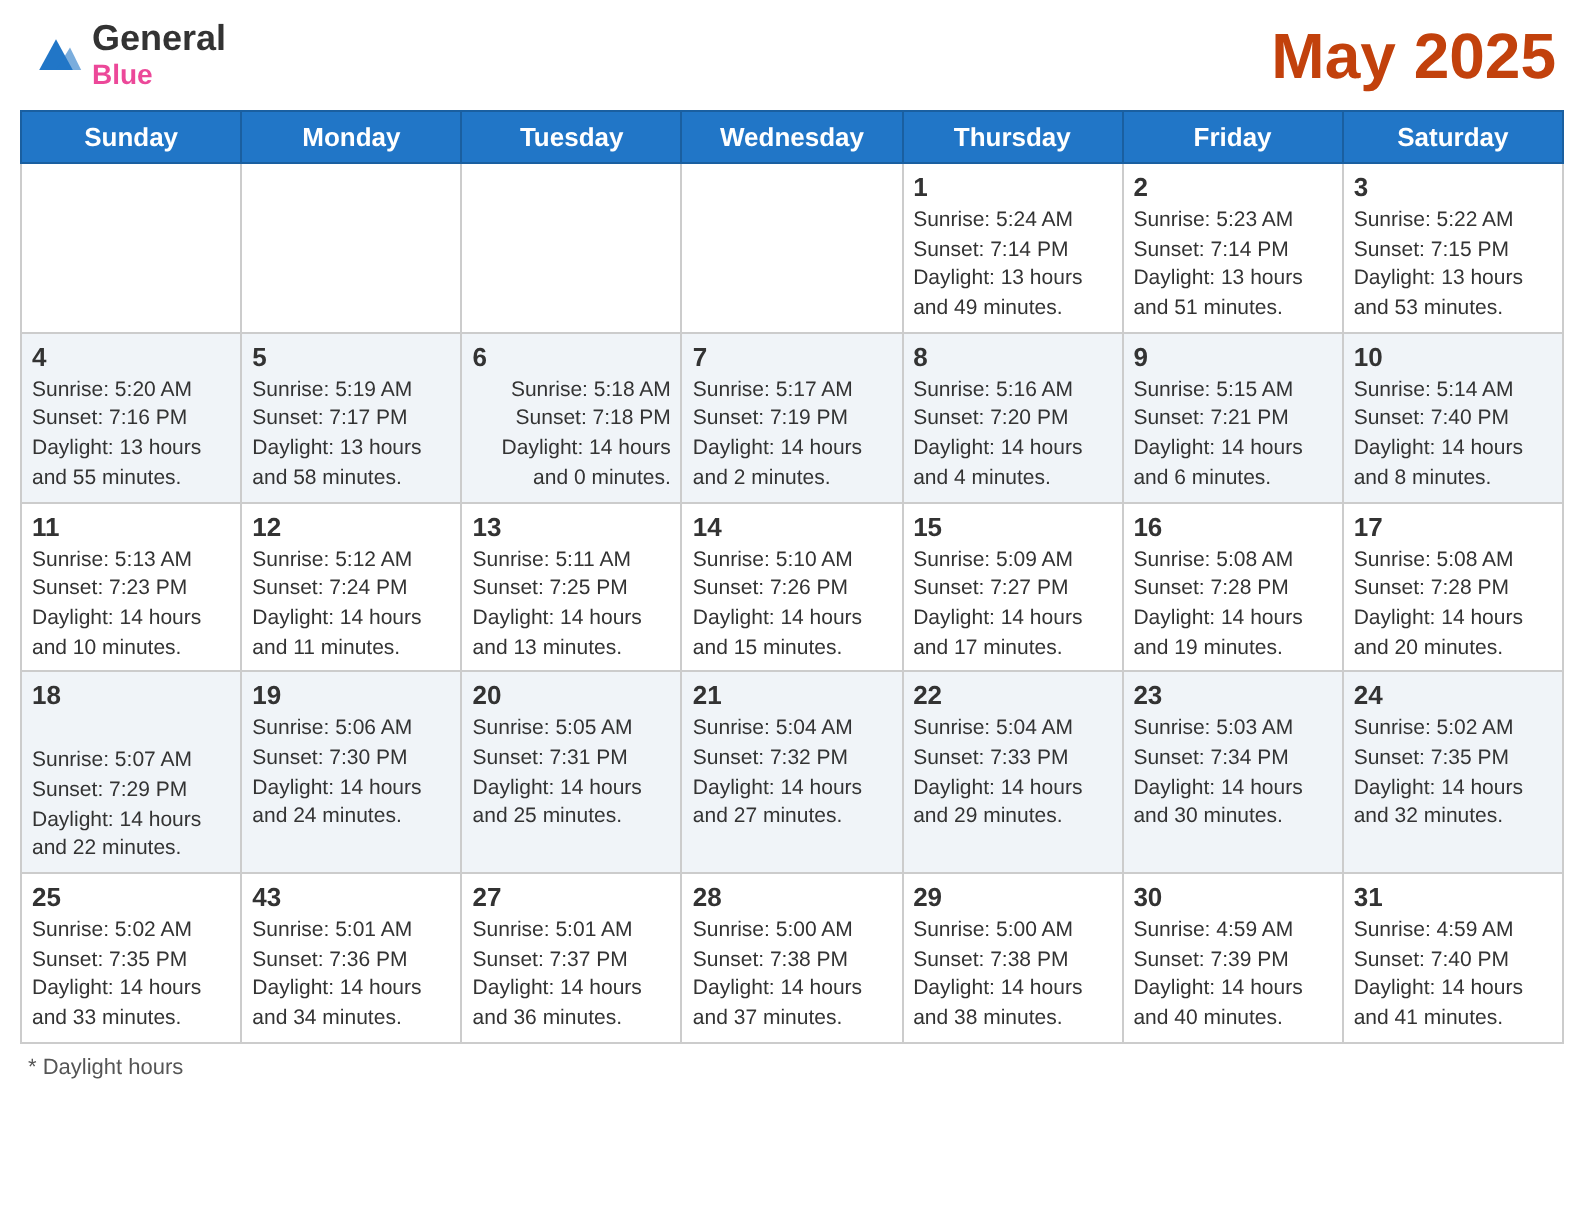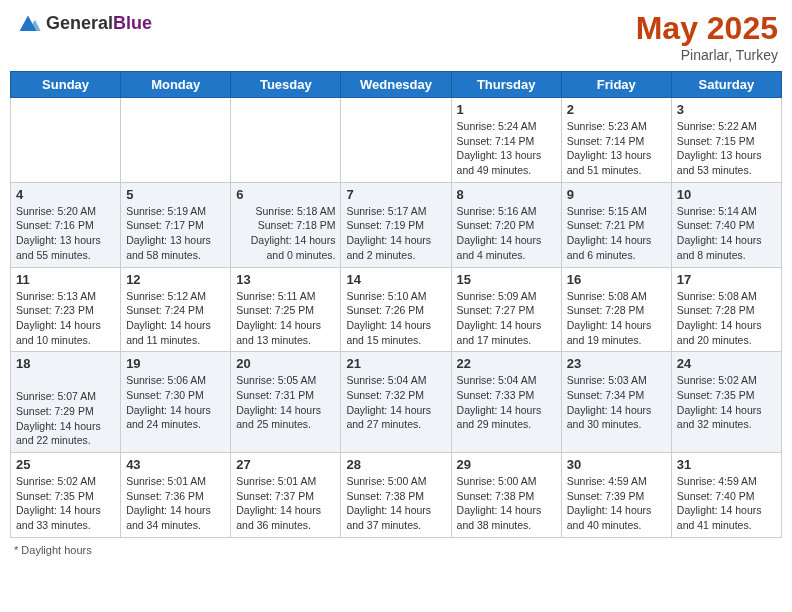--- a/index.html
+++ b/index.html
@@ -79,40 +79,39 @@
       background: #fff !important;
     }
     .footer-note {
       margin-top: 6px;
       font-size: 11px;
       color: #555;
       padding-left: 4px;
     }
     .logo-wrapper {
       display: flex;
-      flex-direction: row;
+      flex-direction: column;
     }
   </style>
 </head>
 <body>
 
 <div class="header">
   <div class="logo">
     <svg class="logo-icon" viewBox="0 0 40 40" xmlns="http://www.w3.org/2000/svg">
       <polygon points="8,30 20,8 32,30" fill="#2176c7"></polygon>
       <polygon points="20,30 30,14 38,30" fill="#2176c7" opacity="0.6"></polygon>
     </svg>
     <div class="logo-wrapper">
       <span style="font-size:18px;font-weight:bold;color:#333;line-height:1.1;">General</span>
-      <span style="font-size:18px;font-weight:bold;color:#701a75;line-height:1.1;">Blue</span>
+      <span style="font-size:14px;font-weight:bold;color:#ec4899;line-height:1.1;">Blue</span>
     </div>
   </div>
   <div class="title-block">
     <div class="month-title">May 2025</div>
-    <div class="subtitle">Pinarlar, Turkey</div>
   </div>
 </div>
 
 <table class="calendar" id="cal-table">
   <thead>
     <tr id="header-row">
         <th>Sunday</th>
         <th>Monday</th>
         <th>Tuesday</th>
         <th>Wednesday</th>

